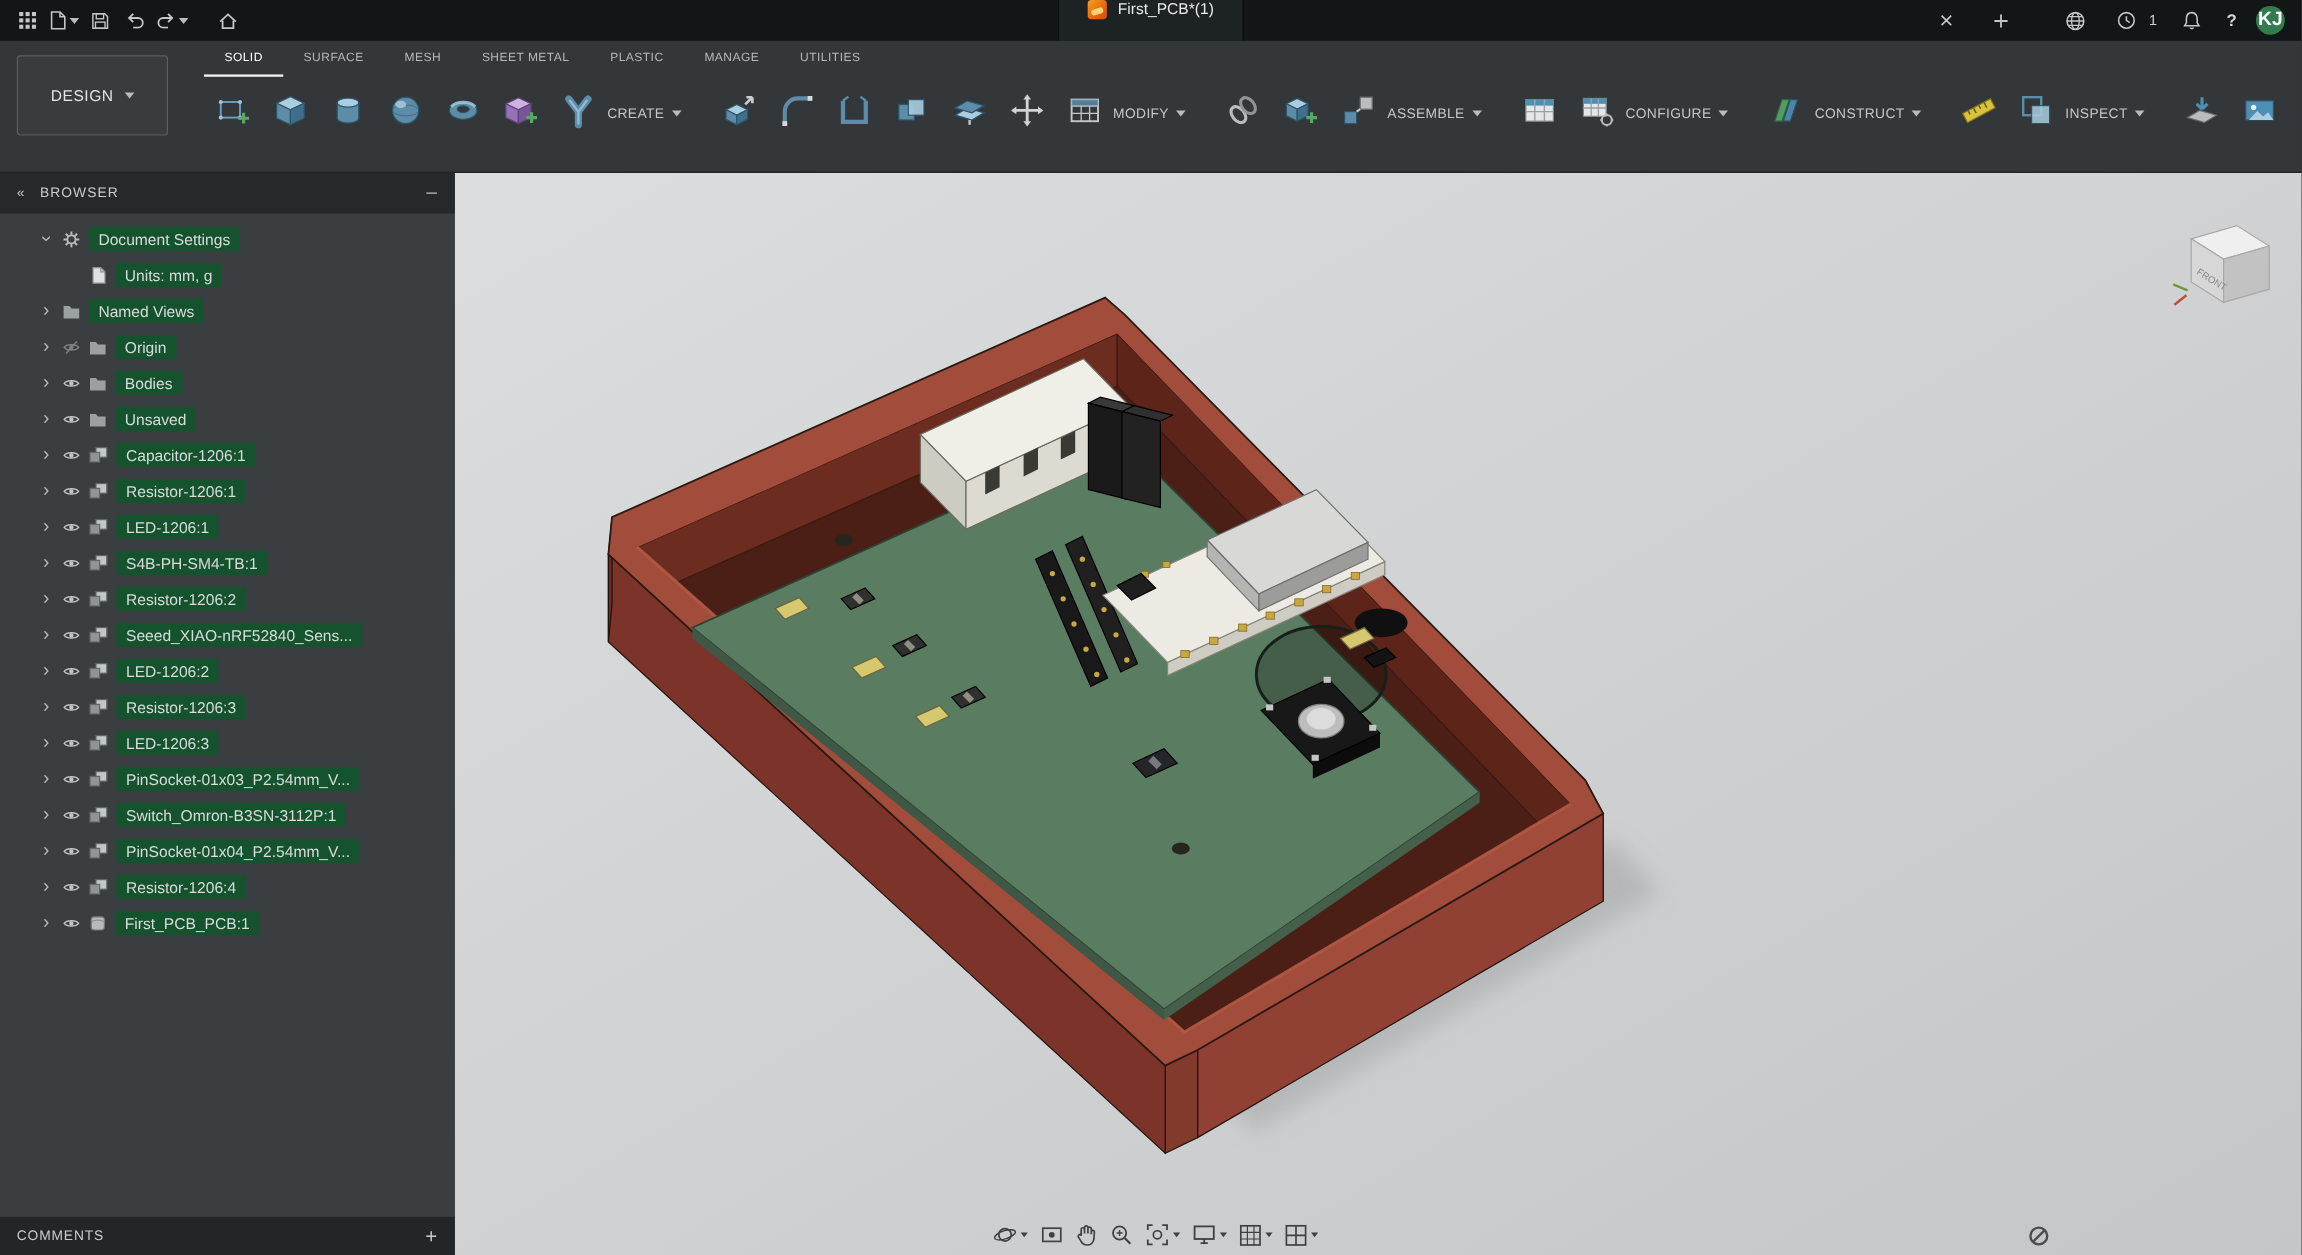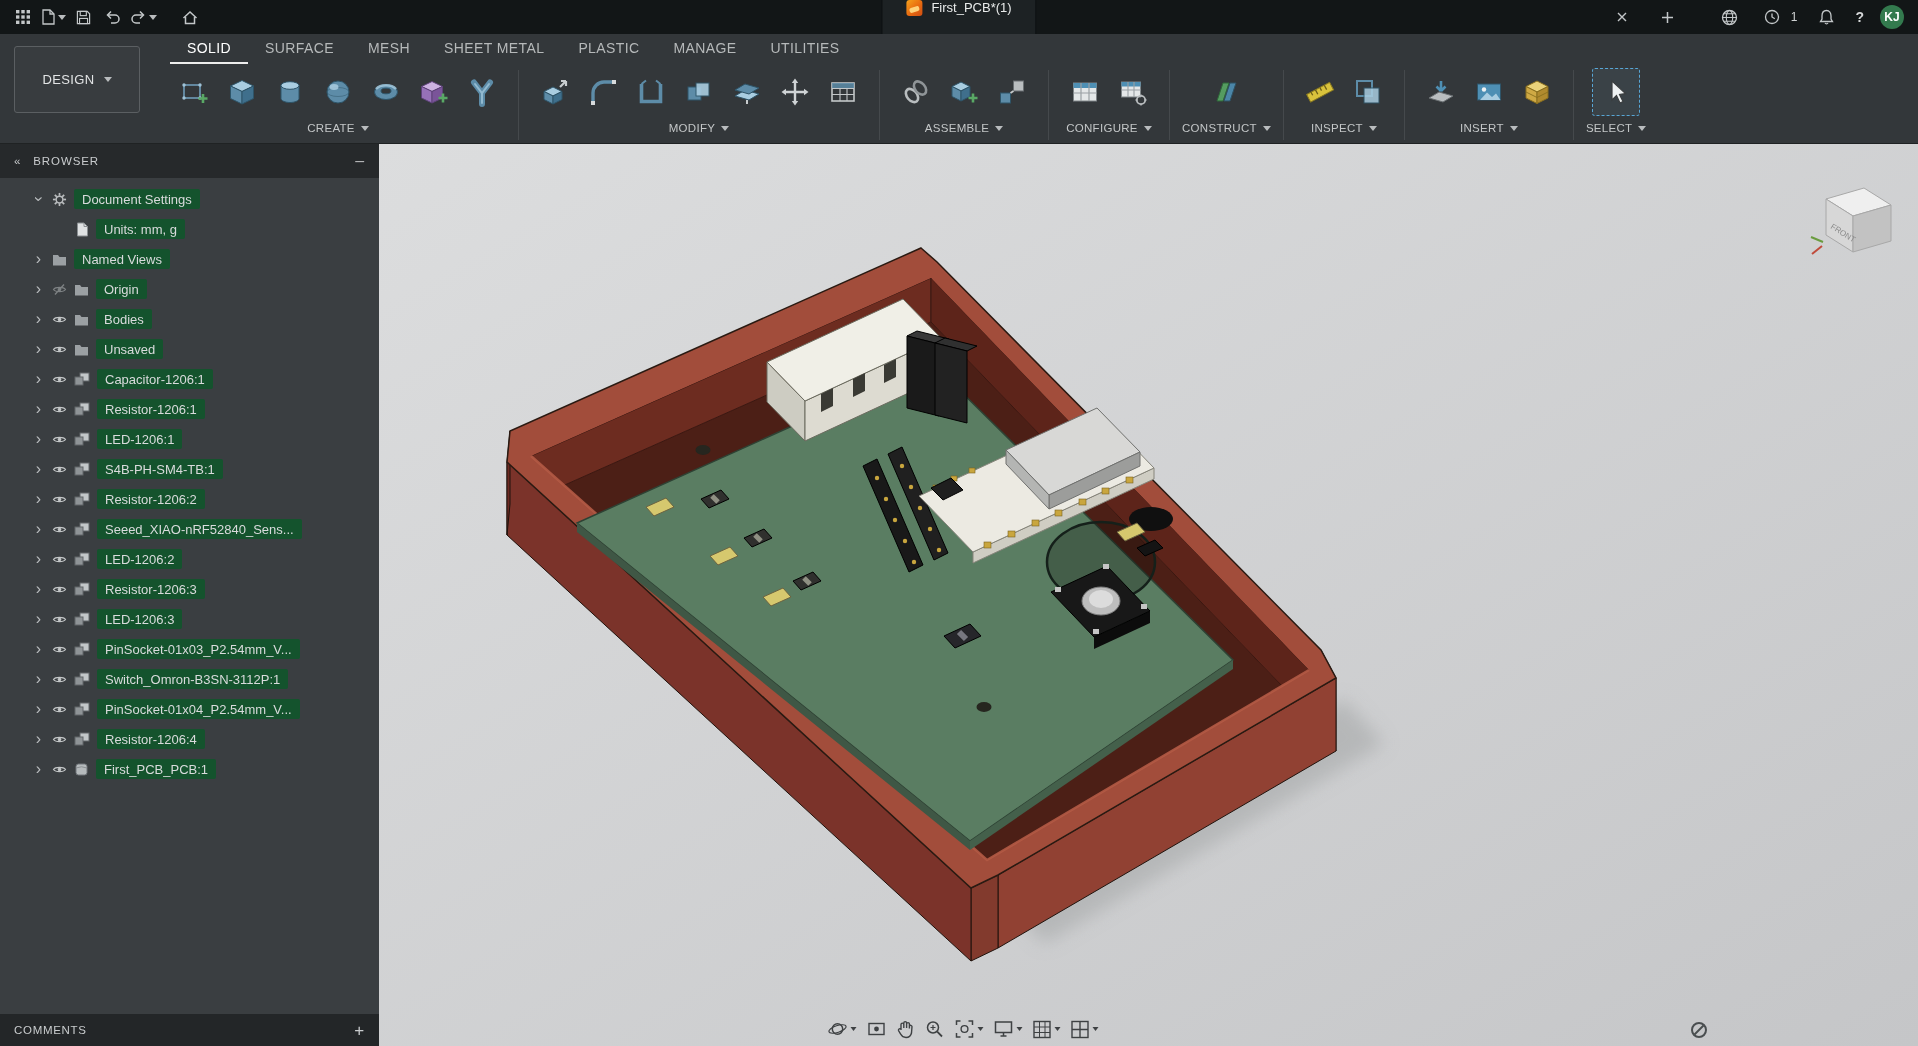--- a/index.html
+++ b/index.html
@@ -10,32 +10,32 @@
 .titlebar{position:absolute;left:0;top:0;right:0;height:34px;background:#121617;display:flex;align-items:center;z-index:30}
 .tb-left{display:flex;align-items:center;gap:4px;padding-left:10px}
 .tbtn{height:28px;min-width:26px;display:flex;align-items:center;justify-content:center;gap:3px}
 .doc-tab{position:absolute;left:50%;top:0;transform:translateX(-50%);height:34px;display:flex;gap:9px;padding:0 24px;background:#1d2224;border-left:1px solid #0a0d0e;border-right:1px solid #0a0d0e;font-size:13px;color:#e9ebeb;white-space:nowrap}
 .fusion-logo{width:16px;height:16px;border-radius:3px;background:linear-gradient(135deg,#f6a21c 0%,#e86a10 55%,#cf4d12 100%);position:relative;flex:0 0 auto}
 .fusion-logo:after{content:"";position:absolute;left:3px;top:7px;width:10px;height:5px;background:#ffd27a;border-radius:2px;transform:rotate(-18deg)}
 .tb-right{position:absolute;right:0;top:0;height:34px;display:flex;align-items:center;gap:16px;padding-right:14px}
 .tabctrl{display:flex;gap:20px;margin-right:20px;align-items:center}
 .badge-count{font-size:12px;color:#cfd2d3;margin-left:-10px}
 .help{font-size:14px;color:#d6d8d9;font-weight:bold}
-.avatar{width:24px;height:24px;border-radius:50%;background:#337a4e;color:#fff;font-size:12px;font-weight:bold;display:flex;align-items:center;justify-content:center}
+.avatar{width:24px;height:24px;border-radius:50%;background:#337a4e;color:#fff;font-size:16px;font-weight:bold;display:flex;align-items:center;justify-content:center}
 
 
 .ribbon{position:absolute;left:0;top:34px;right:0;height:110px;background:#33373A;border-bottom:1px solid #1f2223;z-index:20}
 .design-box{position:absolute;left:14px;top:12px;width:126px;height:67px;border:1px solid #5b5f62;border-radius:3px;background:#383c3f;display:flex;align-items:center;justify-content:center;gap:9px;font-size:13px;letter-spacing:.4px;color:#e2e4e5}
 .caret{width:0;height:0;border-left:4px solid transparent;border-right:4px solid transparent;border-top:5px solid #b9bcbe;display:inline-block}
 .ribbon-main{position:absolute;left:170px;top:0;right:0;height:110px}
 .rtabs{display:flex;height:30px;align-items:stretch}
-.rtab{display:flex;align-items:center;padding:0 17px;font-size:14px;letter-spacing:.4px;color:#b6b9ba;border-bottom:2px solid transparent;white-space:nowrap}
+.rtab{display:flex;align-items:center;padding:0 17px;font-size:10px;letter-spacing:.4px;color:#b6b9ba;border-bottom:2px solid transparent;white-space:nowrap}
 .rtab.active{color:#fff;border-bottom-color:#ededed}
 .rgroups{display:flex;align-items:flex-start;padding-top:3px}
-.rgroup{display:flex;flex-direction:column;align-items:center}
+.rgroup{display:flex;flex-direction:row;align-items:center}
 .ricons{display:flex;align-items:center;height:50px}
 .ribtn{width:48px;height:48px;display:flex;align-items:center;justify-content:center;border-radius:3px}
 .ribtn.active-tool{border:1px dashed #58a6d6;background:#3a4247}
 .rlabel{margin-top:5px;display:flex;align-items:center;gap:6px;font-size:11.5px;letter-spacing:.3px;color:#c3c6c7}
 .rdiv{width:1px;height:70px;background:#45494c;margin:3px 12px 0}
 
 
 .left-panel{position:absolute;left:0;top:144px;bottom:0;width:379px;background:#3A3E41;display:flex;flex-direction:column;z-index:10}
 .panel-head{height:34px;background:#26292B;display:flex;align-items:center;padding:0 14px;gap:12px;font-size:11.5px;letter-spacing:.9px;color:#c9ccce;flex:0 0 auto}
 .panel-head .min{margin-left:auto;font-size:16px;color:#b6b9ba;line-height:1}

